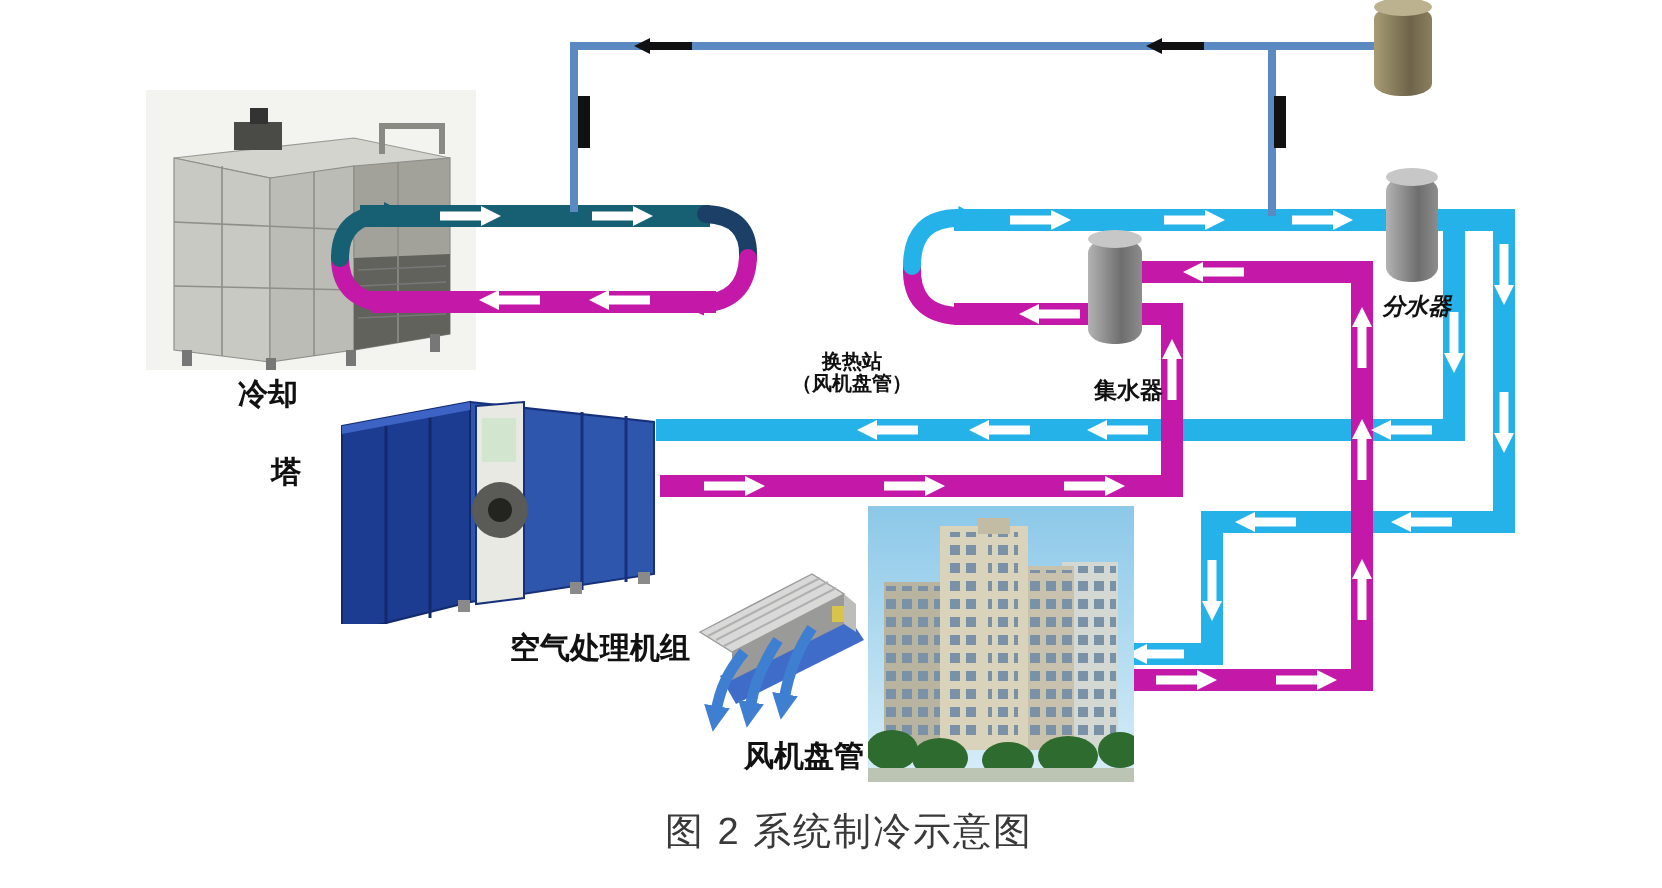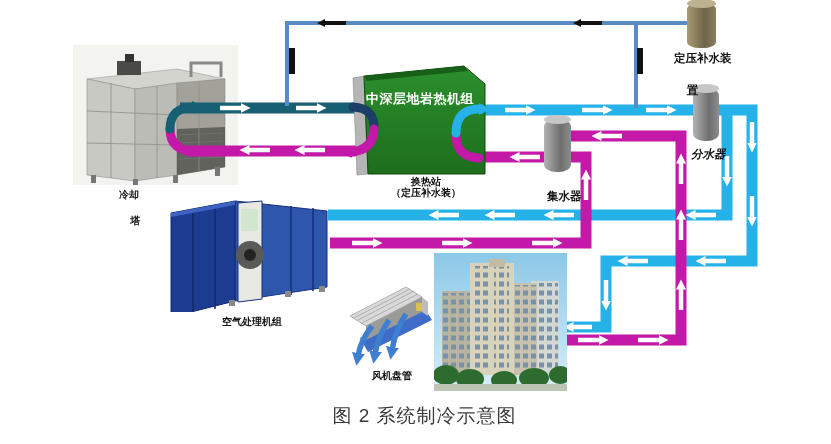--- a/index.html
+++ b/index.html
@@ -22,21 +22,21 @@
   
   .z0{z-index:0;} .z1{z-index:1;} .z2{z-index:2;} .z3{z-index:3;}
   
   .cyl{position:absolute;z-index:2;border-radius:45%/14%;}
   .cyl::before{content:'';position:absolute;top:-4px;left:0;right:0;height:9px;border-radius:50%;}
   .cyl-gray{background:linear-gradient(90deg,#b3b3b3,#6e6e6e 62%,#8d8d8d);}
   .cyl-gray::before{background:#c7c7c7;}
   .cyl-khaki{background:linear-gradient(90deg,#a89c74,#6e6449 62%,#8a7f5e);}
   .cyl-khaki::before{background:#bdb290;}
   
-  .lbl{position:absolute;z-index:5;font-weight:600;font-size:10px;line-height:1.3;color:#111;white-space:pre;}
+  .lbl{position:absolute;z-index:5;font-weight:600;font-size:15px;line-height:1.3;color:#111;white-space:pre;}
   .lbl-sm{font-size:11.5px;}
   .unit-title{position:absolute;z-index:3;left:364px;top:90px;width:112px;text-align:center;
               color:#fff;font-weight:700;font-size:13px;letter-spacing:.5px;}
   .hx-label{position:absolute;z-index:5;left:352px;top:176px;width:148px;text-align:center;
             font-weight:600;font-size:10px;line-height:1.1;color:#111;}
   #caption{position:absolute;z-index:5;left:0;top:403px;width:100%;text-align:center;
            transform:translateX(9px);font-size:19px;letter-spacing:1px;color:#3a3a3a;}
 </style>
 </head>
 <body>
@@ -153,34 +153,20 @@
       <line class="pa" x1="681" y1="240" x2="681" y2="218" marker-end="url(#mW)"></line>
       <line class="pa" x1="681" y1="310" x2="681" y2="288" marker-end="url(#mW)"></line>
     </g>
 
     <line class="pab" x1="346" y1="23" x2="324" y2="23" marker-end="url(#mBlk)"></line>
     <line class="pab" x1="602" y1="23" x2="580" y2="23" marker-end="url(#mBlk)"></line>
     <rect x="289" y="48" width="6" height="26" fill="#111"></rect>
     <rect x="637" y="48" width="6" height="26" fill="#111"></rect>
   </svg>
 
-  <div class="abs z2" style="left:352px;top:64px;">
-    <svg width="134" height="113" viewBox="0 0 134 113">
-      <defs>
-        <linearGradient id="gg" x1="0" y1="0" x2="0" y2="1">
-          <stop offset="0" stop-color="#2c8f2c"></stop>
-            <stop offset="1" stop-color="#1d6e1d"></stop>
-        </linearGradient>
-      </defs>
-      <polygon points="1,14 12,12 16,110 5,111" fill="#b5b5b5" stroke="#8a8a8a" stroke-width="0.6"></polygon>
-      <polygon points="12,12 112,2 133,20 133,110 16,110" fill="url(#gg)" stroke="#114b11" stroke-width="1"></polygon>
-      <polygon points="12,12 112,2 116,7 15,17" fill="#186018"></polygon>
-    </svg>
-    <div class="unit-title" style="left:12px;top:26px;position:absolute;">中深层地岩热机组</div>
-  </div>
 
   <svg class="abs z3" style="left:0;top:0;pointer-events:none;" width="831" height="444" viewBox="0 0 831 444">
     <defs>
       <marker id="mT" markerUnits="userSpaceOnUse" markerWidth="13" markerHeight="12" refX="2" refY="6" orient="auto">
         <path d="M0,0 L12,6 L0,12 Z" fill="#175f72"></path>
         </marker>
       <marker id="mM" markerUnits="userSpaceOnUse" markerWidth="13" markerHeight="12" refX="2" refY="6" orient="auto">
         <path d="M0,0 L12,6 L0,12 Z" fill="#c318a8"></path>
         </marker>
       <marker id="mC" markerUnits="userSpaceOnUse" markerWidth="13" markerHeight="12" refX="2" refY="6" orient="auto">
@@ -254,28 +240,26 @@
       <path d="M53,44 C45,56 41,66 39,78" stroke="#3f7fd2" stroke-width="5.5" fill="none" marker-end="url(#mB)"></path>
       <path d="M70,38 C62,50 58,62 56,74" stroke="#3f7fd2" stroke-width="5.5" fill="none" marker-end="url(#mB)"></path>
     </svg>
   </div>
 
   <div class="lbl" style="left:119px;top:188px;"><span>冷却</span><br>
     <span>塔</span></div>
 
   <div class="hx-label">
     <div>换热站</div>
-    <div>（定压补水装）</div>
-  </div>
-
-  <div class="lbl lbl-sm" style="left:674px;top:50px;width:70px;line-height:1.4;"><span>定压补水装</span><br>
-    <span>置</span></div>
+    <div>（风机盘管）</div>
+  </div>
+
 
   <div class="lbl lbl-sm" style="left:691px;top:147px;font-style:italic;">分水器</div>
 
   <div class="lbl lbl-sm" style="left:547px;top:189px;">集水器</div>
 
-  <div class="lbl" style="left:222px;top:315px;">空气处理机组</div>
+  <div class="lbl" style="left:255px;top:315px;">空气处理机组</div>
 
   <div class="lbl" style="left:372px;top:369px;text-align:center;">风机盘管</div>
 
   <div id="caption">图 2 系统制冷示意图</div>
 </div>
 
 </body></html>

